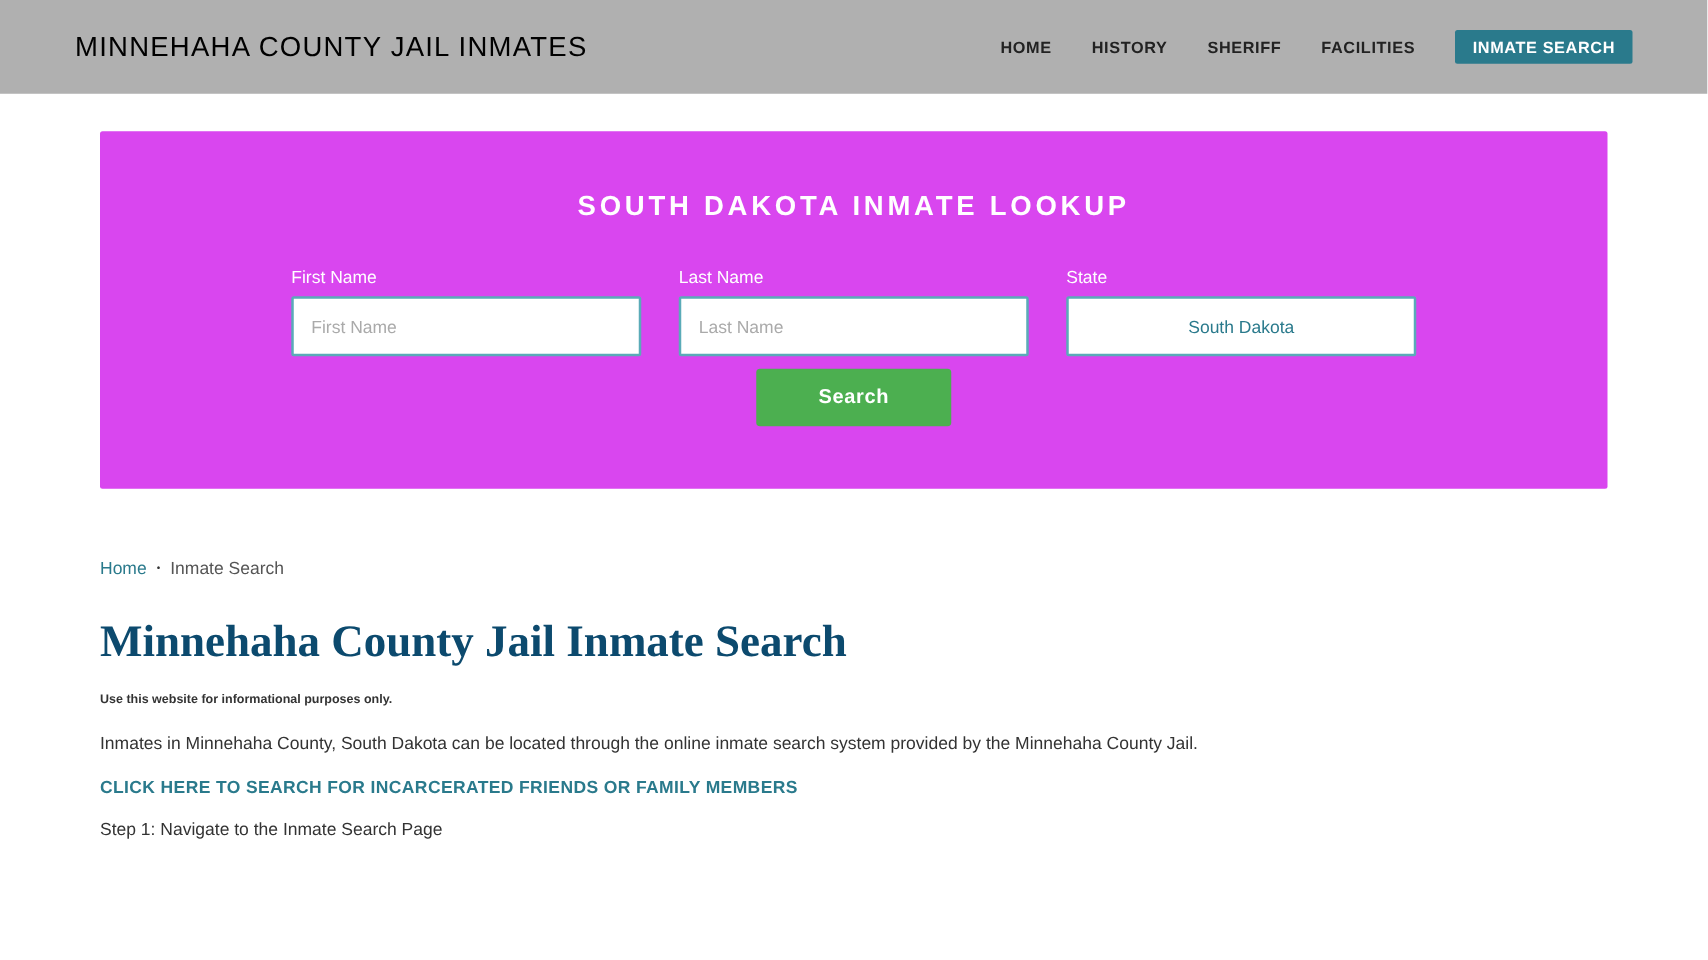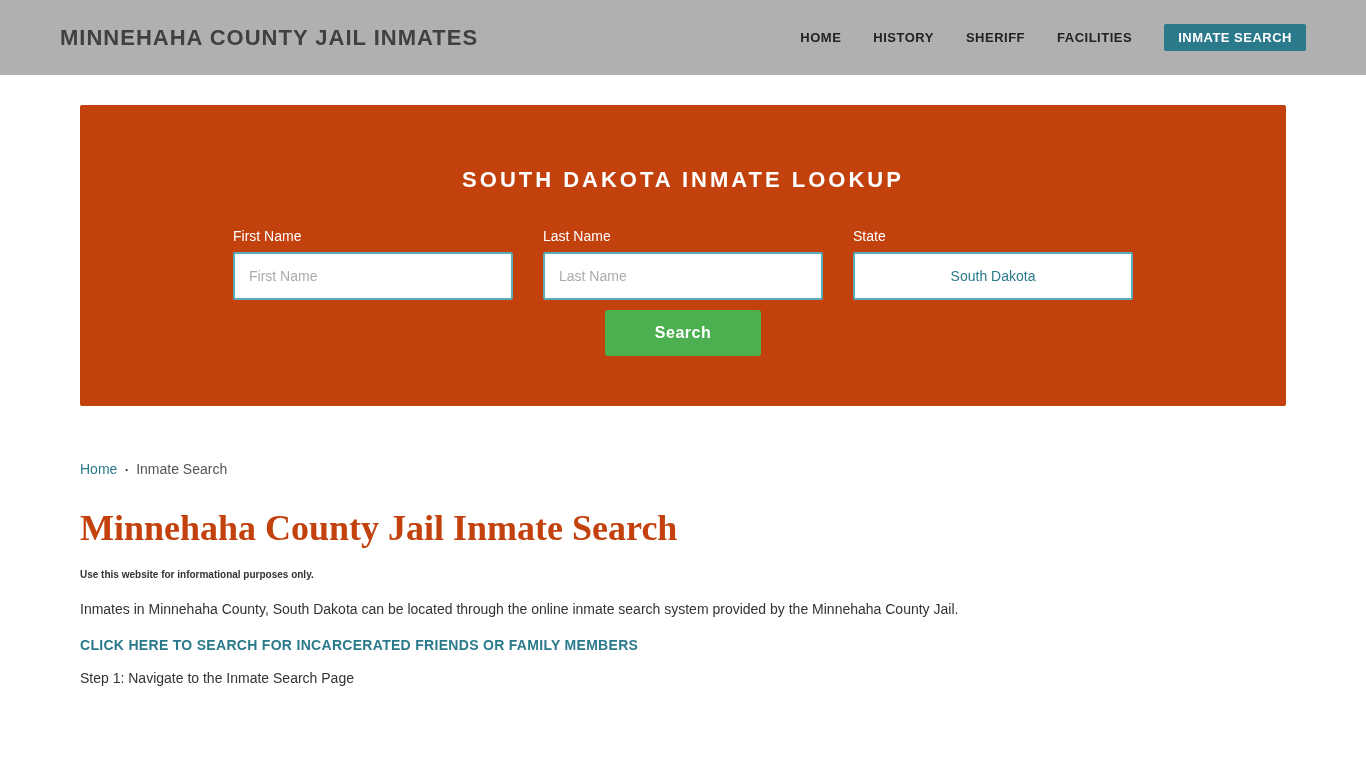--- a/index.html
+++ b/index.html
@@ -21,23 +21,23 @@
       background: #b0b0b0;
       padding: 0 60px;
       height: 75px;
       display: flex;
       align-items: center;
       justify-content: space-between;
     }
 
     .site-title {
       font-family: Arial, sans-serif;
-      font-weight: 700;
+      font-weight: 400;
       font-size: 22px;
-      color: #404040;
+      color: #000000;
       letter-spacing: 1px;
       text-transform: uppercase;
     }
 
     .nav {
       display: flex;
       align-items: center;
       gap: 32px;
     }
 
@@ -54,23 +54,23 @@
 
     .nav-item.active {
       background: #2a7a8c;
       color: #fff;
       padding: 6px 14px;
       border-radius: 2px;
     }
 
     
     .hero {
-      background: #c2410c;
+      background: #d946ef;
       margin: 30px 80px;
-      padding: 62px 60px 50px;
+      padding: 47px 60px 50px;
       border-radius: 2px;
     }
 
     .hero-title {
       text-align: center;
       color: #fff;
       font-family: Arial, sans-serif;
       font-weight: 700;
       font-size: 22px;
       letter-spacing: 3px;
@@ -169,21 +169,21 @@
 
     
     .main-content {
       padding: 20px 80px 40px;
     }
 
     .page-heading {
       font-family: Georgia, serif;
       font-size: 36px;
       font-weight: 700;
-      color: #c2410c;
+      color: #0c4a6e;
       margin-bottom: 18px;
     }
 
     .info-text {
       font-family: Arial, sans-serif;
       font-size: 10px;
       font-weight: 700;
       color: #333;
       margin-bottom: 16px;
       line-height: 1.5;

